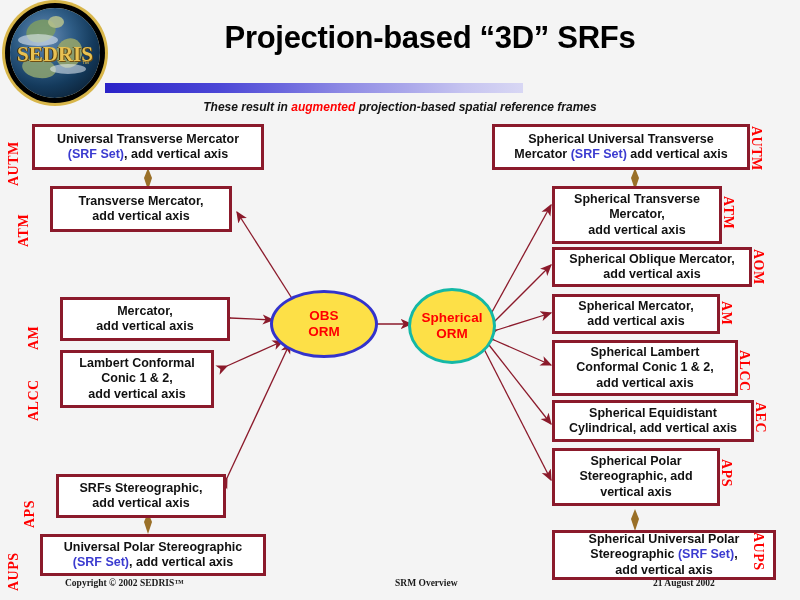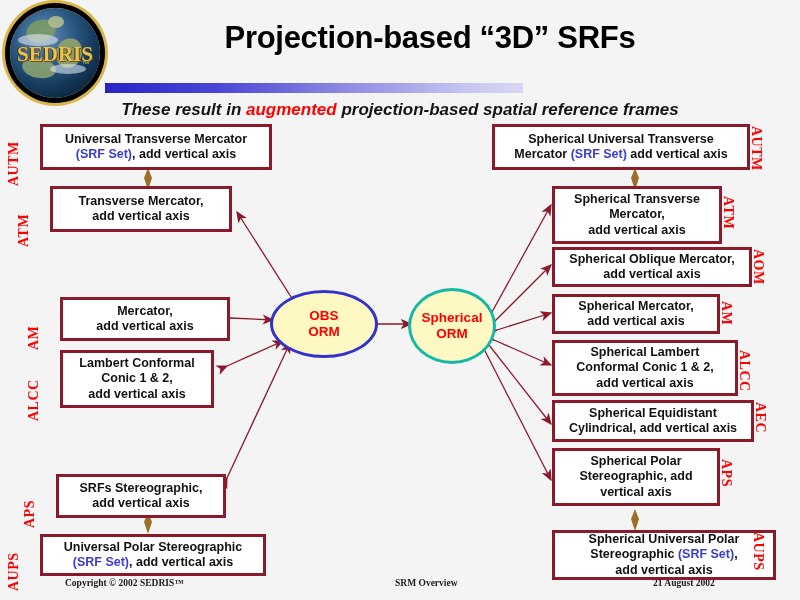--- a/index.html
+++ b/index.html
@@ -28,39 +28,39 @@
         font-family:"Liberation Serif", serif;font-weight:bold;font-size:21px;letter-spacing:0px;
         color:#e8c253;text-shadow:1px 1px 0 #6e4e12,-1px 0 0 #3b2a06;}
   #logotm{position:absolute;right:11px;top:52px;font-size:7px;color:#e8c253;}
 
   
   #title{position:absolute;left:110px;top:20px;width:640px;text-align:center;
          font-size:31px;font-weight:bold;color:#000;letter-spacing:-.3px;}
   #gradbar{position:absolute;left:105px;top:83px;width:418px;height:10px;
       background:linear-gradient(to right,#2a22c8 0%,#3a34cf 13%,#4b46d6 27%,#6a66dd 42%,#8e8ae4 57%,#aaa7ea 72%,#c6c4f0 86%,#d8d7f4 100%);}
   #subtitle{position:absolute;left:0;top:100px;width:800px;text-align:center;
-        font-size:17px;font-style:italic;font-weight:bold;color:#141414;}
+        font-size:12px;font-style:italic;font-weight:bold;color:#141414;}
   #subtitle .hl{color:#ff0000;}
 
   
   .node{position:absolute;box-sizing:border-box;background:#ffffff;
         border:3px solid #8b1a2b;display:flex;align-items:center;justify-content:center;
         text-align:center;font-size:12.5px;font-weight:bold;color:#111;line-height:1.22;padding:2px 4px;z-index:4;}
   .node .srf{color:#3b3bd0;}
 
   
   .tag{position:absolute;color:#ff0000;font-family:"Liberation Serif", serif;font-weight:bold;
        font-size:14px;letter-spacing:.5px;white-space:nowrap;z-index:5;}
   .tag.left{transform-origin:left bottom;transform:rotate(-90deg);}
   .tag.right{transform-origin:left top;transform:rotate(90deg);}
 
   
   .orm{position:absolute;box-sizing:border-box;display:flex;align-items:center;justify-content:center;
        text-align:center;font-size:13.5px;font-weight:bold;color:#ff0000;line-height:1.2;
-       background:#fef9c3;border-radius:50%;z-index:4;}
+       background:#fde047;border-radius:50%;z-index:4;}
   #obs-orm{border:3px solid #3333cc;}
   #sph-orm{border:3px solid #14b8a6;}
 
   
   #links{position:absolute;left:0;top:0;width:800px;height:600px;z-index:2;}
 
   
   #footer{position:absolute;left:0;top:578px;width:800px;height:16px;
           font-family:"Liberation Serif", serif;font-weight:bold;font-size:9.5px;color:#1a1a1a;}
   #footer span{position:absolute;white-space:nowrap;padding-left:32px;}
@@ -122,21 +122,21 @@
     <line x1="148" y1="172" x2="148" y2="186" stroke="#9a7028" stroke-width="2"></line>
     <path d="M148,168 L152,178 L148,190 L144,178 Z" fill="#9a7028"></path>
     <line x1="148" y1="516" x2="148" y2="530" stroke="#9a7028" stroke-width="2"></line>
     <path d="M148,512 L152,522 L148,534 L144,522 Z" fill="#9a7028"></path>
     <line x1="635" y1="172" x2="635" y2="186" stroke="#9a7028" stroke-width="2"></line>
     <path d="M635,168 L639,178 L635,190 L631,178 Z" fill="#9a7028"></path>
     <line x1="635" y1="513" x2="635" y2="527" stroke="#9a7028" stroke-width="2"></line>
     <path d="M635,509 L639,519 L635,531 L631,519 Z" fill="#9a7028"></path>
   </svg>
 
-  <div class="node" id="L0" style="left:40px;top:124px;width:232px;height:46px;">
+  <div class="node" id="L0" style="left:32px;top:124px;width:232px;height:46px;">
     <div>
       <span>Universal Transverse Mercator</span><br>
       <span class="srf">(SRF Set)</span><span>, add vertical axis</span>
     </div>
   </div>
   <div class="tag left" style="left:22px;top:170px;">AUTM</div>
 
   <div class="node" id="L1" style="left:50px;top:186px;width:182px;height:46px;">
     <div>
       <span>Transverse Mercator,</span><br>

